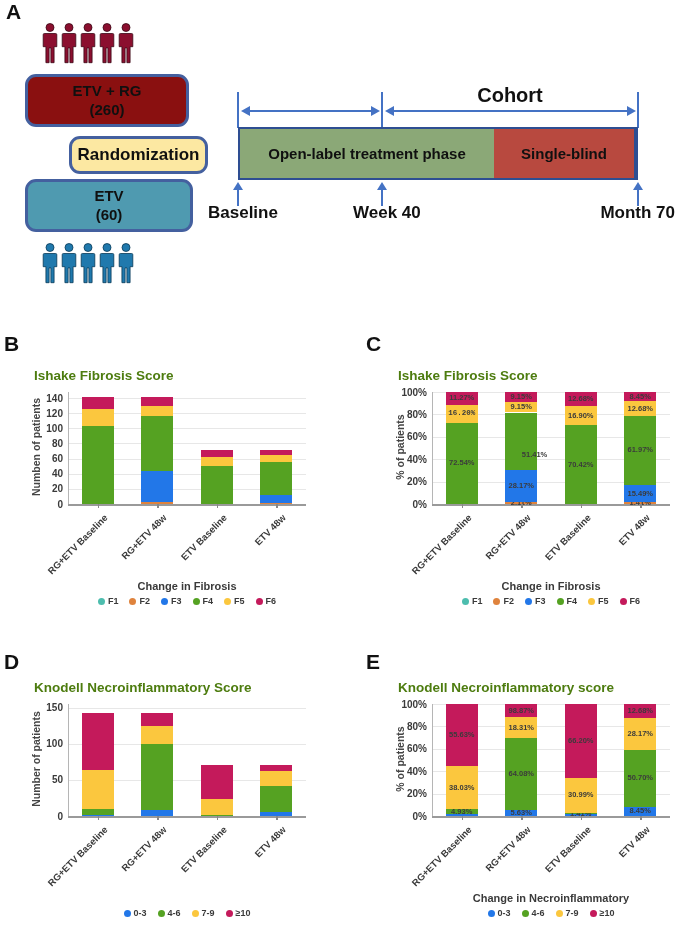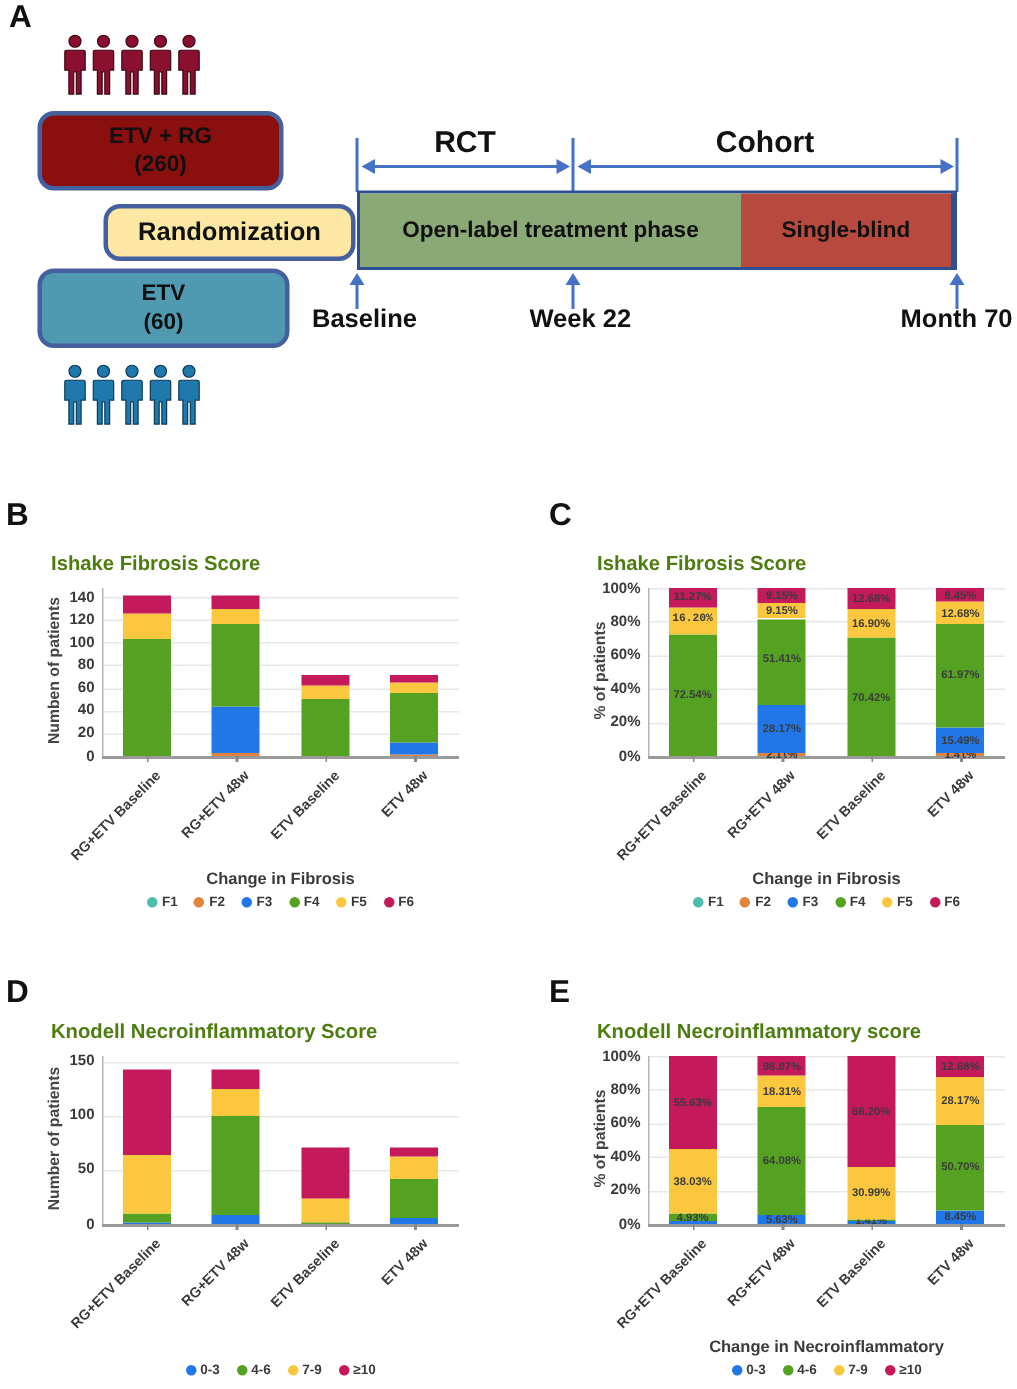--- a/index.html
+++ b/index.html
@@ -9,21 +9,21 @@
   .panel-letter{position:absolute;font-size:21px;font-weight:bold;color:#111;}
   
   .persons{position:absolute;display:flex;gap:3px;}
   .persons svg{display:block;}
   .person-red svg path,.person-red svg circle{fill:var(--person-red,#8b0f2f);stroke:#3a0715;stroke-width:1;}
   .person-blue svg path,.person-blue svg circle{fill:var(--person-blue,#2079ad);stroke:#093a57;stroke-width:1;}
   .boxA{position:absolute;border:3px solid var(--border-blue,#44609f);border-radius:11px;
     display:flex;flex-direction:column;align-items:center;justify-content:center;
     font-weight:bold;color:#101010;text-align:center;line-height:1.25;}
   .box-etvrg{left:25px;top:74px;width:164px;height:53px;background:var(--box-dark-red,#8a1010);font-size:15px;}
-  .box-rand{left:69px;top:136px;width:168px;height:38px;background:var(--box-yellow,#fce8a2);font-size:17px;}
+  .box-rand{left:69px;top:136px;width:139px;height:38px;background:var(--box-yellow,#fce8a2);font-size:17px;}
   .box-etv{left:25px;top:179px;width:168px;height:53px;background:var(--box-teal,#4f9ab0);font-size:15px;}
   .phase-label{position:absolute;top:84px;font-size:20px;font-weight:bold;color:#111;text-align:center;}
   .dbl-arrow{position:absolute;top:110px;height:2px;background:var(--line-blue,#4472c4);}
   .dbl-arrow::before{content:"";position:absolute;left:-2px;top:-4px;width:0;height:0;
     border-top:5px solid transparent;border-bottom:5px solid transparent;border-right:9px solid var(--line-blue,#4472c4);}
   .dbl-arrow::after{content:"";position:absolute;right:-2px;top:-4px;width:0;height:0;
     border-top:5px solid transparent;border-bottom:5px solid transparent;border-left:9px solid var(--line-blue,#4472c4);}
   .vstem{position:absolute;width:2px;background:var(--line-blue,#4472c4);}
   .up-arrow{position:absolute;width:0;height:0;border-left:5px solid transparent;
     border-right:5px solid transparent;border-bottom:8px solid var(--line-blue,#4472c4);}
@@ -113,21 +113,20 @@
     <svg viewBox="0 0 20 52" width="16" height="45">
         <circle cx="10" cy="6" r="5"></circle>
         <path d="M3 13.5 h14 a1.5 1.5 0 0 1 1.5 1.5 V30 h-3.4 V50 h-4 V31.5 h-2.2 V50 h-4 V30 H1.5 V15 A1.5 1.5 0 0 1 3 13.5 z"></path>
       </svg>
     <svg viewBox="0 0 20 52" width="16" height="45">
         <circle cx="10" cy="6" r="5"></circle>
         <path d="M3 13.5 h14 a1.5 1.5 0 0 1 1.5 1.5 V30 h-3.4 V50 h-4 V31.5 h-2.2 V50 h-4 V30 H1.5 V15 A1.5 1.5 0 0 1 3 13.5 z"></path>
       </svg>
   </div>
 
-  <div class="phase-label" style="left:238px;width:144px">RCT</div>
   <div class="phase-label" style="left:382px;width:256px">Cohort</div>
 
   <div class="dbl-arrow" style="left:243px;width:135px"></div>
   <div class="dbl-arrow" style="left:387px;width:247px"></div>
 
   <div class="vstem" style="left:237px;top:92px;height:36px"></div>
   <div class="vstem" style="left:381px;top:92px;height:36px"></div>
   <div class="vstem" style="left:637px;top:92px;height:36px"></div>
 
   <div class="tl-phases">
@@ -136,21 +135,21 @@
   </div>
 
   <div class="up-arrow" style="left:233px;top:182px"></div>
   <div class="vstem" style="left:237px;top:189px;height:17px"></div>
   <div class="up-arrow" style="left:377px;top:182px"></div>
   <div class="vstem" style="left:381px;top:189px;height:17px"></div>
   <div class="up-arrow" style="left:633px;top:182px"></div>
   <div class="vstem" style="left:637px;top:189px;height:17px"></div>
 
   <div class="tl-time" style="left:208px">Baseline</div>
-  <div class="tl-time" style="left:353px">Week 22</div>
+  <div class="tl-time" style="left:353px">Week 40</div>
   <div class="tl-time" style="right:3px">Month 70</div>
 
   <div class="panel-letter" style="left:4px;top:332px">B</div>
   <div class="panel-letter" style="left:366px;top:332px">C</div>
   <div class="panel-letter" style="left:4px;top:650px">D</div>
   <div class="panel-letter" style="left:366px;top:650px">E</div>
 
   <div class="chart" style="left:28px;top:356px">
       <div class="c-title">Ishake Fibrosis Score</div>
       <div class="c-ylab" style="top: 85px;">Numben of patients</div>
@@ -255,21 +254,21 @@
       <div class="seglab" style="left: 43.75px; top: 38.3px; width: 52px;">11.27%</div>
       <div class="xtick" style="left: 69.75px; top: 148px;"></div>
       <div class="catwrap" style="left: 73.75px; top: 156px;">
         <span class="catlab">RG+ETV Baseline</span>
       </div>
       <div class="seg" style="left: 113.25px; top: 145.637px; width: 32px; height: 2.3632px; background: rgb(223, 131, 61);"></div>
       <div class="seglab" style="left: 103.25px; top: 142.818px; width: 52px;">2.11%</div>
       <div class="seg" style="left: 113.25px; top: 114.086px; width: 32px; height: 31.5504px; background: rgb(34, 119, 232);"></div>
       <div class="seglab" style="left: 103.25px; top: 125.862px; width: 52px;">28.17%</div>
       <div class="seg" style="left: 113.25px; top: 56.5072px; width: 32px; height: 57.5792px; background: rgb(85, 162, 34);"></div>
-      <div class="seglab" style="left: 103.25px; top: 79px; width: 52px;">51.41%</div>
+      <div class="seglab" style="left: 103.25px; top: 95px; width: 52px; text-align: right;">51.41%</div>
       <div class="seg" style="left: 113.25px; top: 46.2592px; width: 32px; height: 10.248px; background: rgb(251, 199, 62);"></div>
       <div class="seglab" style="left: 103.25px; top: 47.3832px; width: 52px;">9.15%</div>
       <div class="seg" style="left: 113.25px; top: 36.0112px; width: 32px; height: 10.248px; background: rgb(196, 26, 91);"></div>
       <div class="seglab" style="left: 103.25px; top: 37.1352px; width: 52px;">9.15%</div>
       <div class="xtick" style="left: 129.25px; top: 148px;"></div>
       <div class="catwrap" style="left: 133.25px; top: 156px;">
         <span class="catlab">RG+ETV 48w</span>
       </div>
       <div class="seg" style="left: 172.75px; top: 69.1296px; width: 32px; height: 78.8704px; background: rgb(85, 162, 34);"></div>
       <div class="seglab" style="left: 162.75px; top: 104.565px; width: 52px;">70.42%</div>

